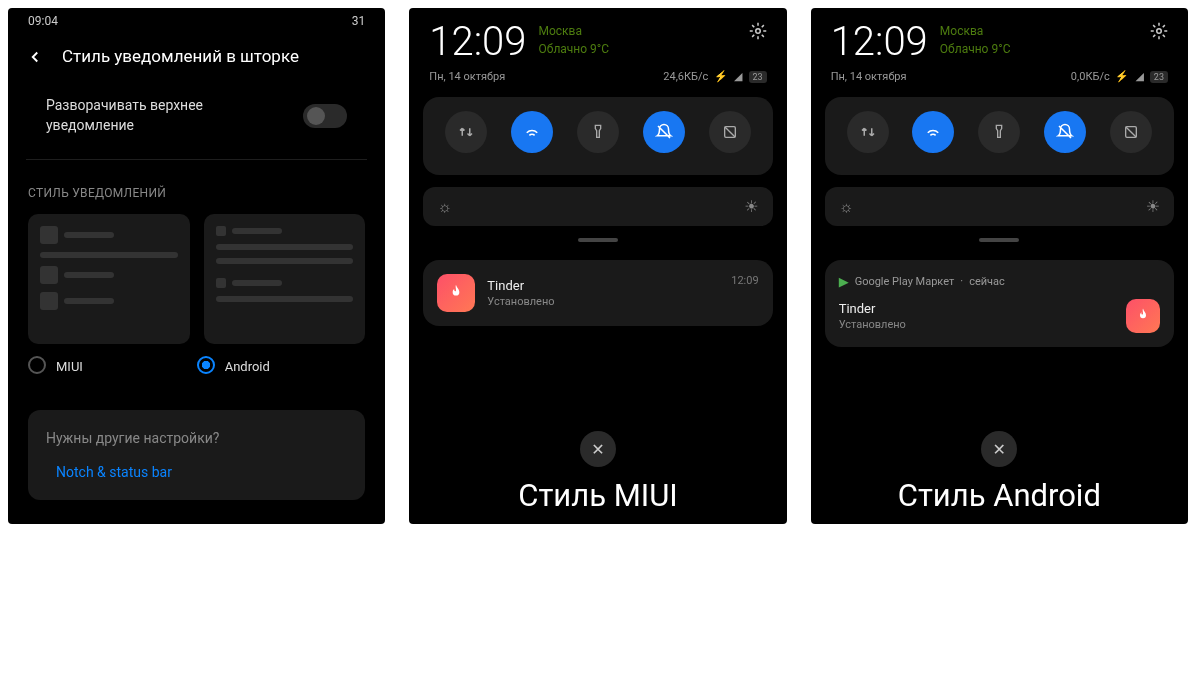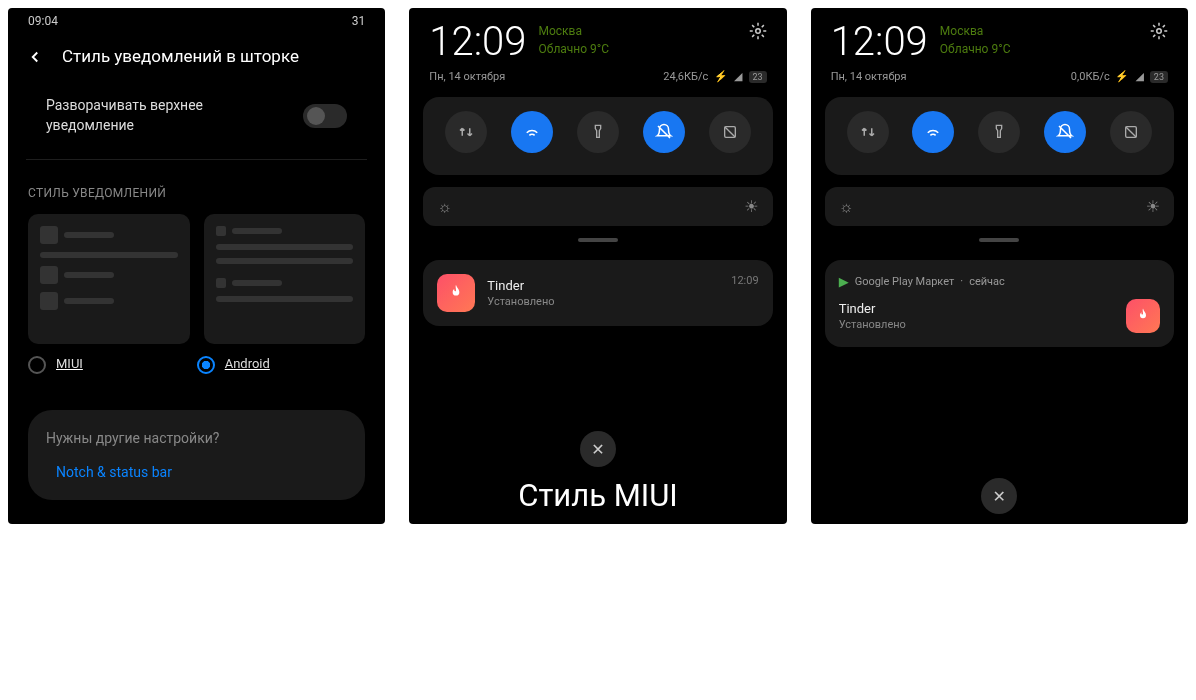--- a/index.html
+++ b/index.html
@@ -17,25 +17,25 @@
   .toggle::after { content: ''; position: absolute; width: 18px; height: 18px; background: #555; border-radius: 50%; top: 3px; left: 4px; }
   .p1-section-label { color: #888; font-size: 12px; padding: 26px 20px 14px; letter-spacing: 0.3px; }
   .style-options { display: flex; gap: 14px; padding: 0 20px; }
   .style-card { flex: 1; background: #1a1a1a; border-radius: 10px; height: 130px; padding: 12px; display: flex; flex-direction: column; gap: 8px; }
   .mock-line { display: flex; gap: 6px; align-items: center; }
   .mock-sq { width: 18px; height: 18px; background: #333; border-radius: 3px; }
   .mock-sm { width: 10px; height: 10px; background: #333; border-radius: 2px; }
   .mock-bar { height: 6px; background: #333; border-radius: 3px; flex: 1; }
   .mock-bar.sh { max-width: 50px; }
   .style-radios { display: flex; padding: 12px 20px; }
-  .radio-group { flex: 1; display: flex; align-items: flex-start; gap: 10px; text-decoration: underline; }
+  .radio-group { flex: 1; display: flex; align-items: flex-end; gap: 10px; }
   .radio { width: 18px; height: 18px; border-radius: 50%; border: 2px solid #555; }
   .radio.checked { border-color: #0a84ff; background: radial-gradient(circle, #0a84ff 40%, transparent 45%); }
   .radio-label { font-size: 13px; color: #ddd; }
-  .more-card { background: #1a1a1a; border-radius: 24px; margin: 24px 20px; padding: 20px 18px; }
+  .more-card { background: #1a1a1a; border-radius: 12px; margin: 24px 20px; padding: 20px 18px; }
   .more-q { color: #888; font-size: 14px; margin-bottom: 18px; }
   .more-link { color: #0a84ff; font-size: 14px; margin-left: 10px; }
   .nav-bar { margin-top: auto; display: flex; justify-content: space-around; padding: 14px 40px; }
   .nav-icon { color: #888; font-size: 16px; }
 
   
   .shade-top { display: flex; justify-content: space-between; align-items: flex-start; padding: 14px 20px 6px; }
   .clock-block { display: flex; gap: 12px; align-items: flex-start; }
   .clock { font-size: 40px; font-weight: 300; color: #fff; line-height: 1; }
   .weather-loc { font-size: 12px; color: #4d7c0f; line-height: 1.5; }
@@ -294,13 +294,14 @@
       </div>
       <div class="tinder-icon" style="width:34px;height:34px">
         <svg width="18" height="18" viewBox="0 0 24 24" fill="#fff">
             <path d="M12 2c1 4 4 5 4 9a4 4 0 01-8 0c0-2 1-3 2-4-1 3 2 4 2 2 0-3-1-5 0-7z"></path>
           </svg>
       </div>
     </div>
   </div>
   <div class="flex1"></div>
   <div class="close-btn">✕</div>
+  <div class="style-caption">Стиль Android</div>
 </div>
 
 </body></html>

